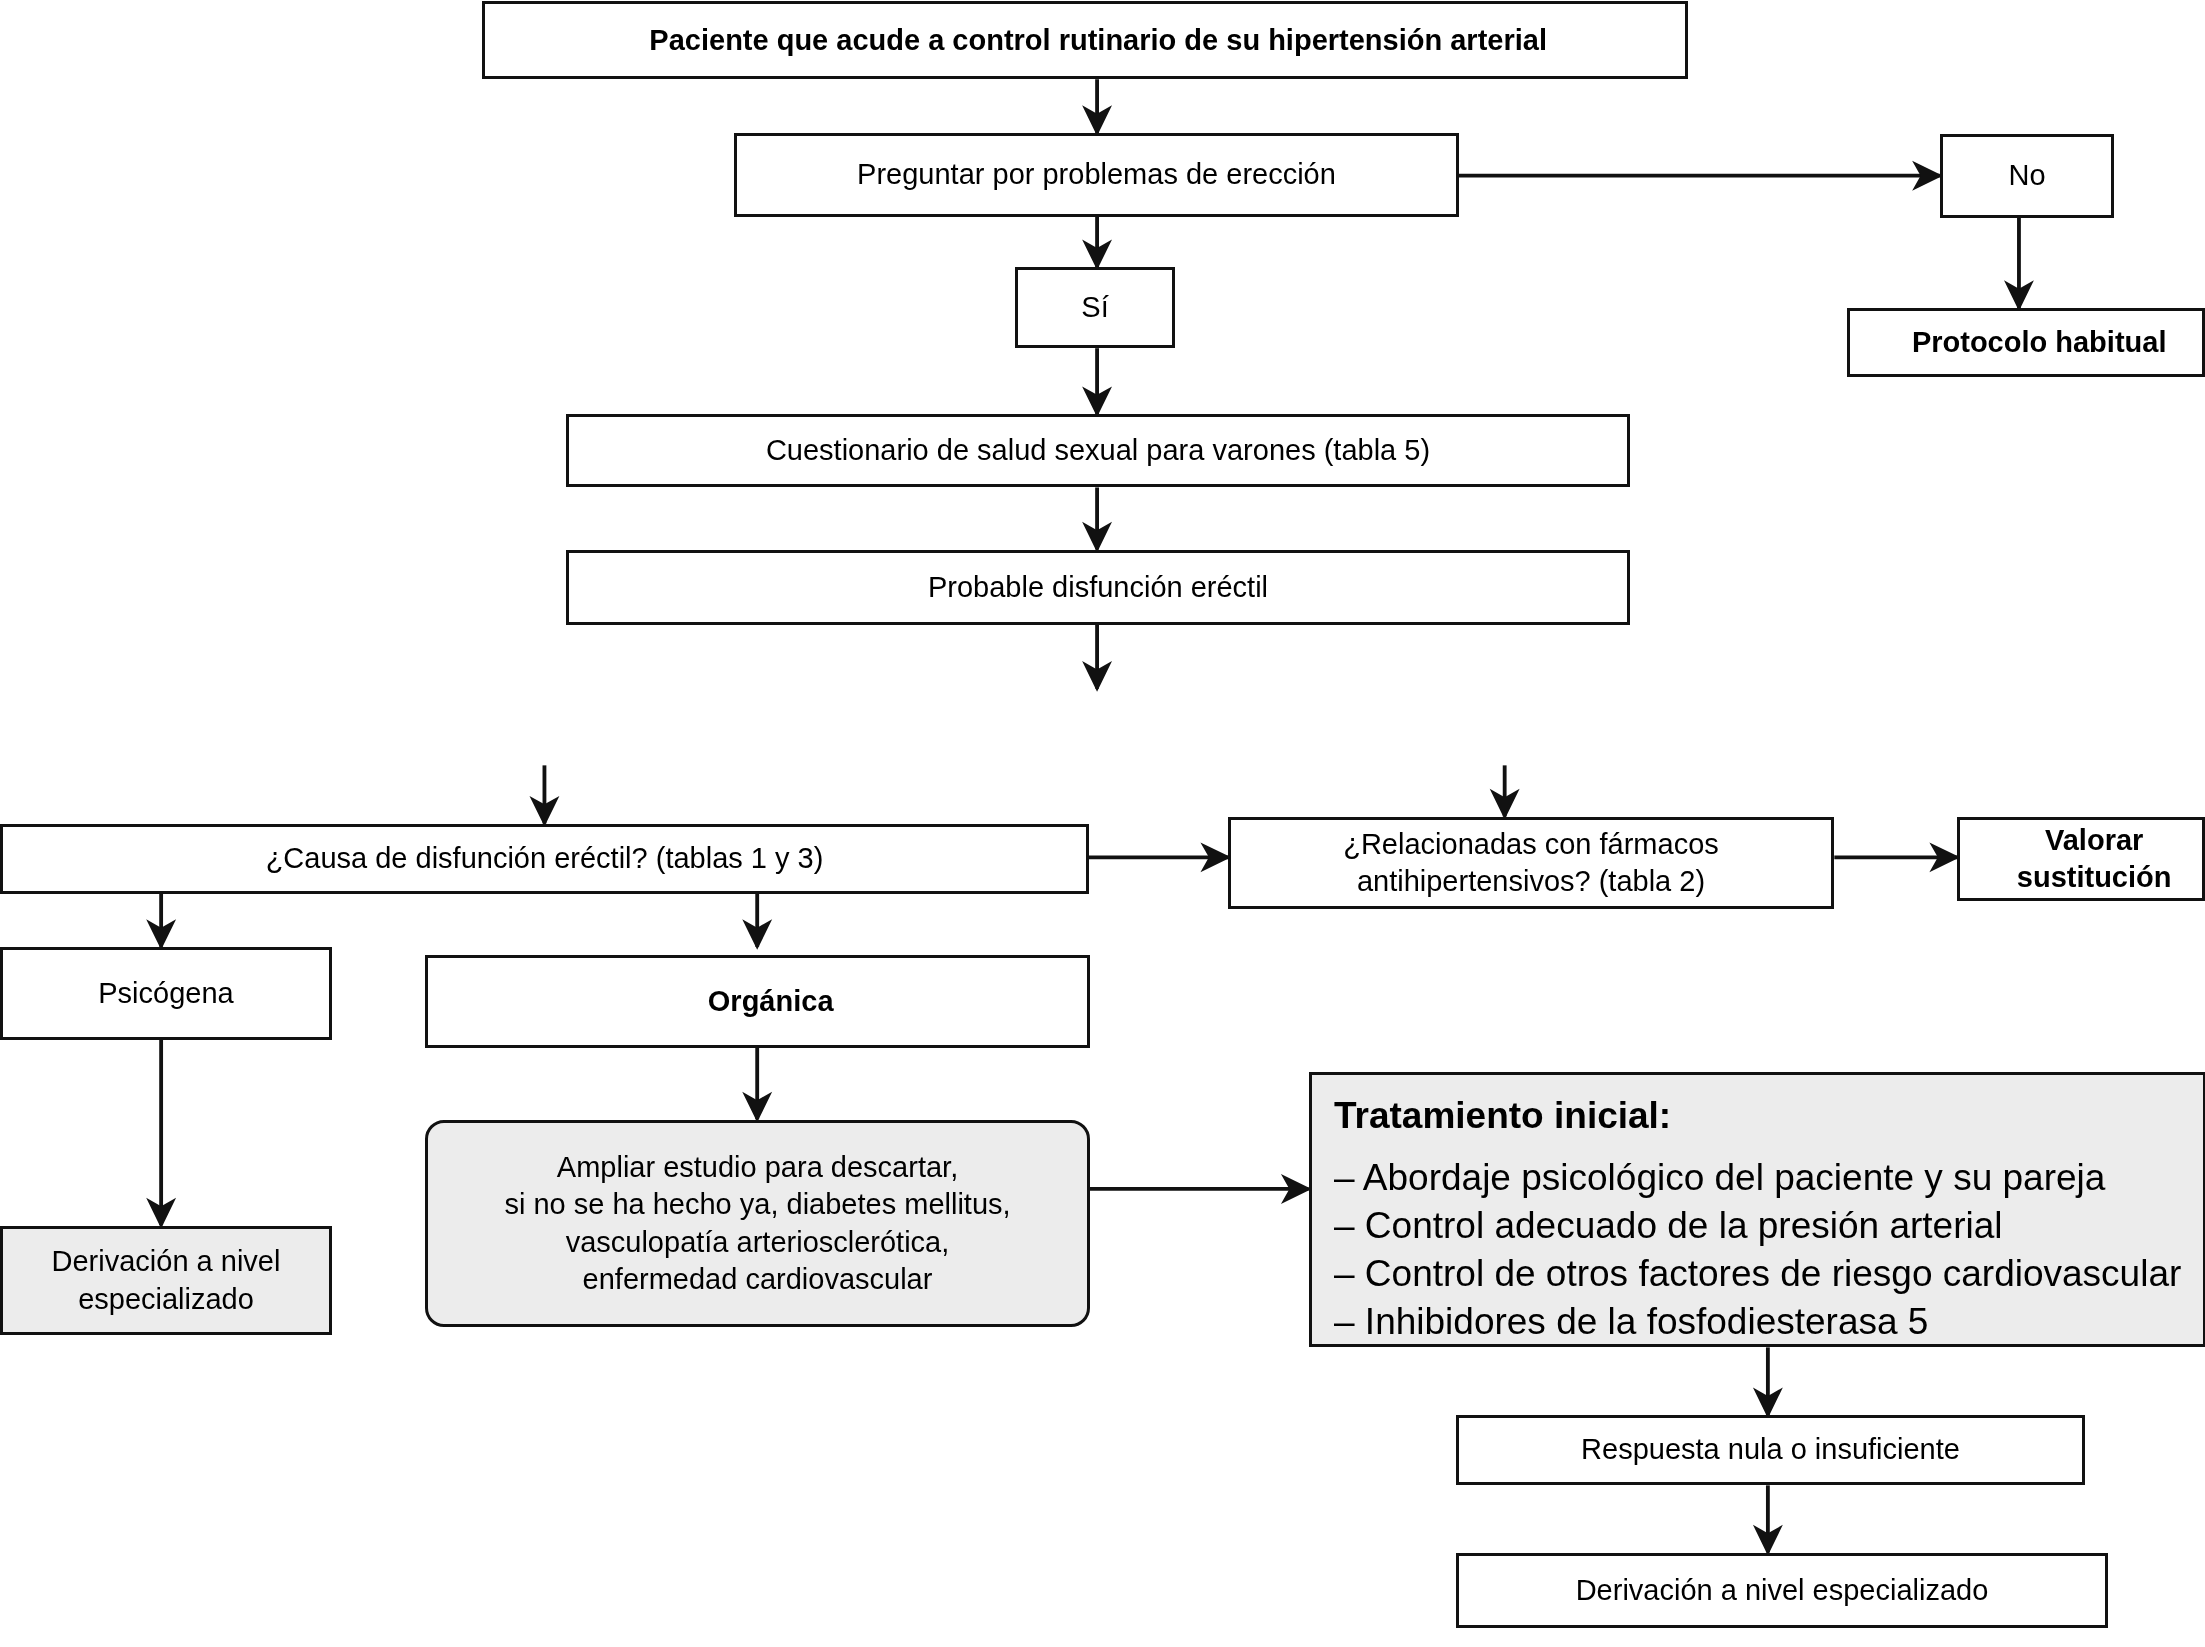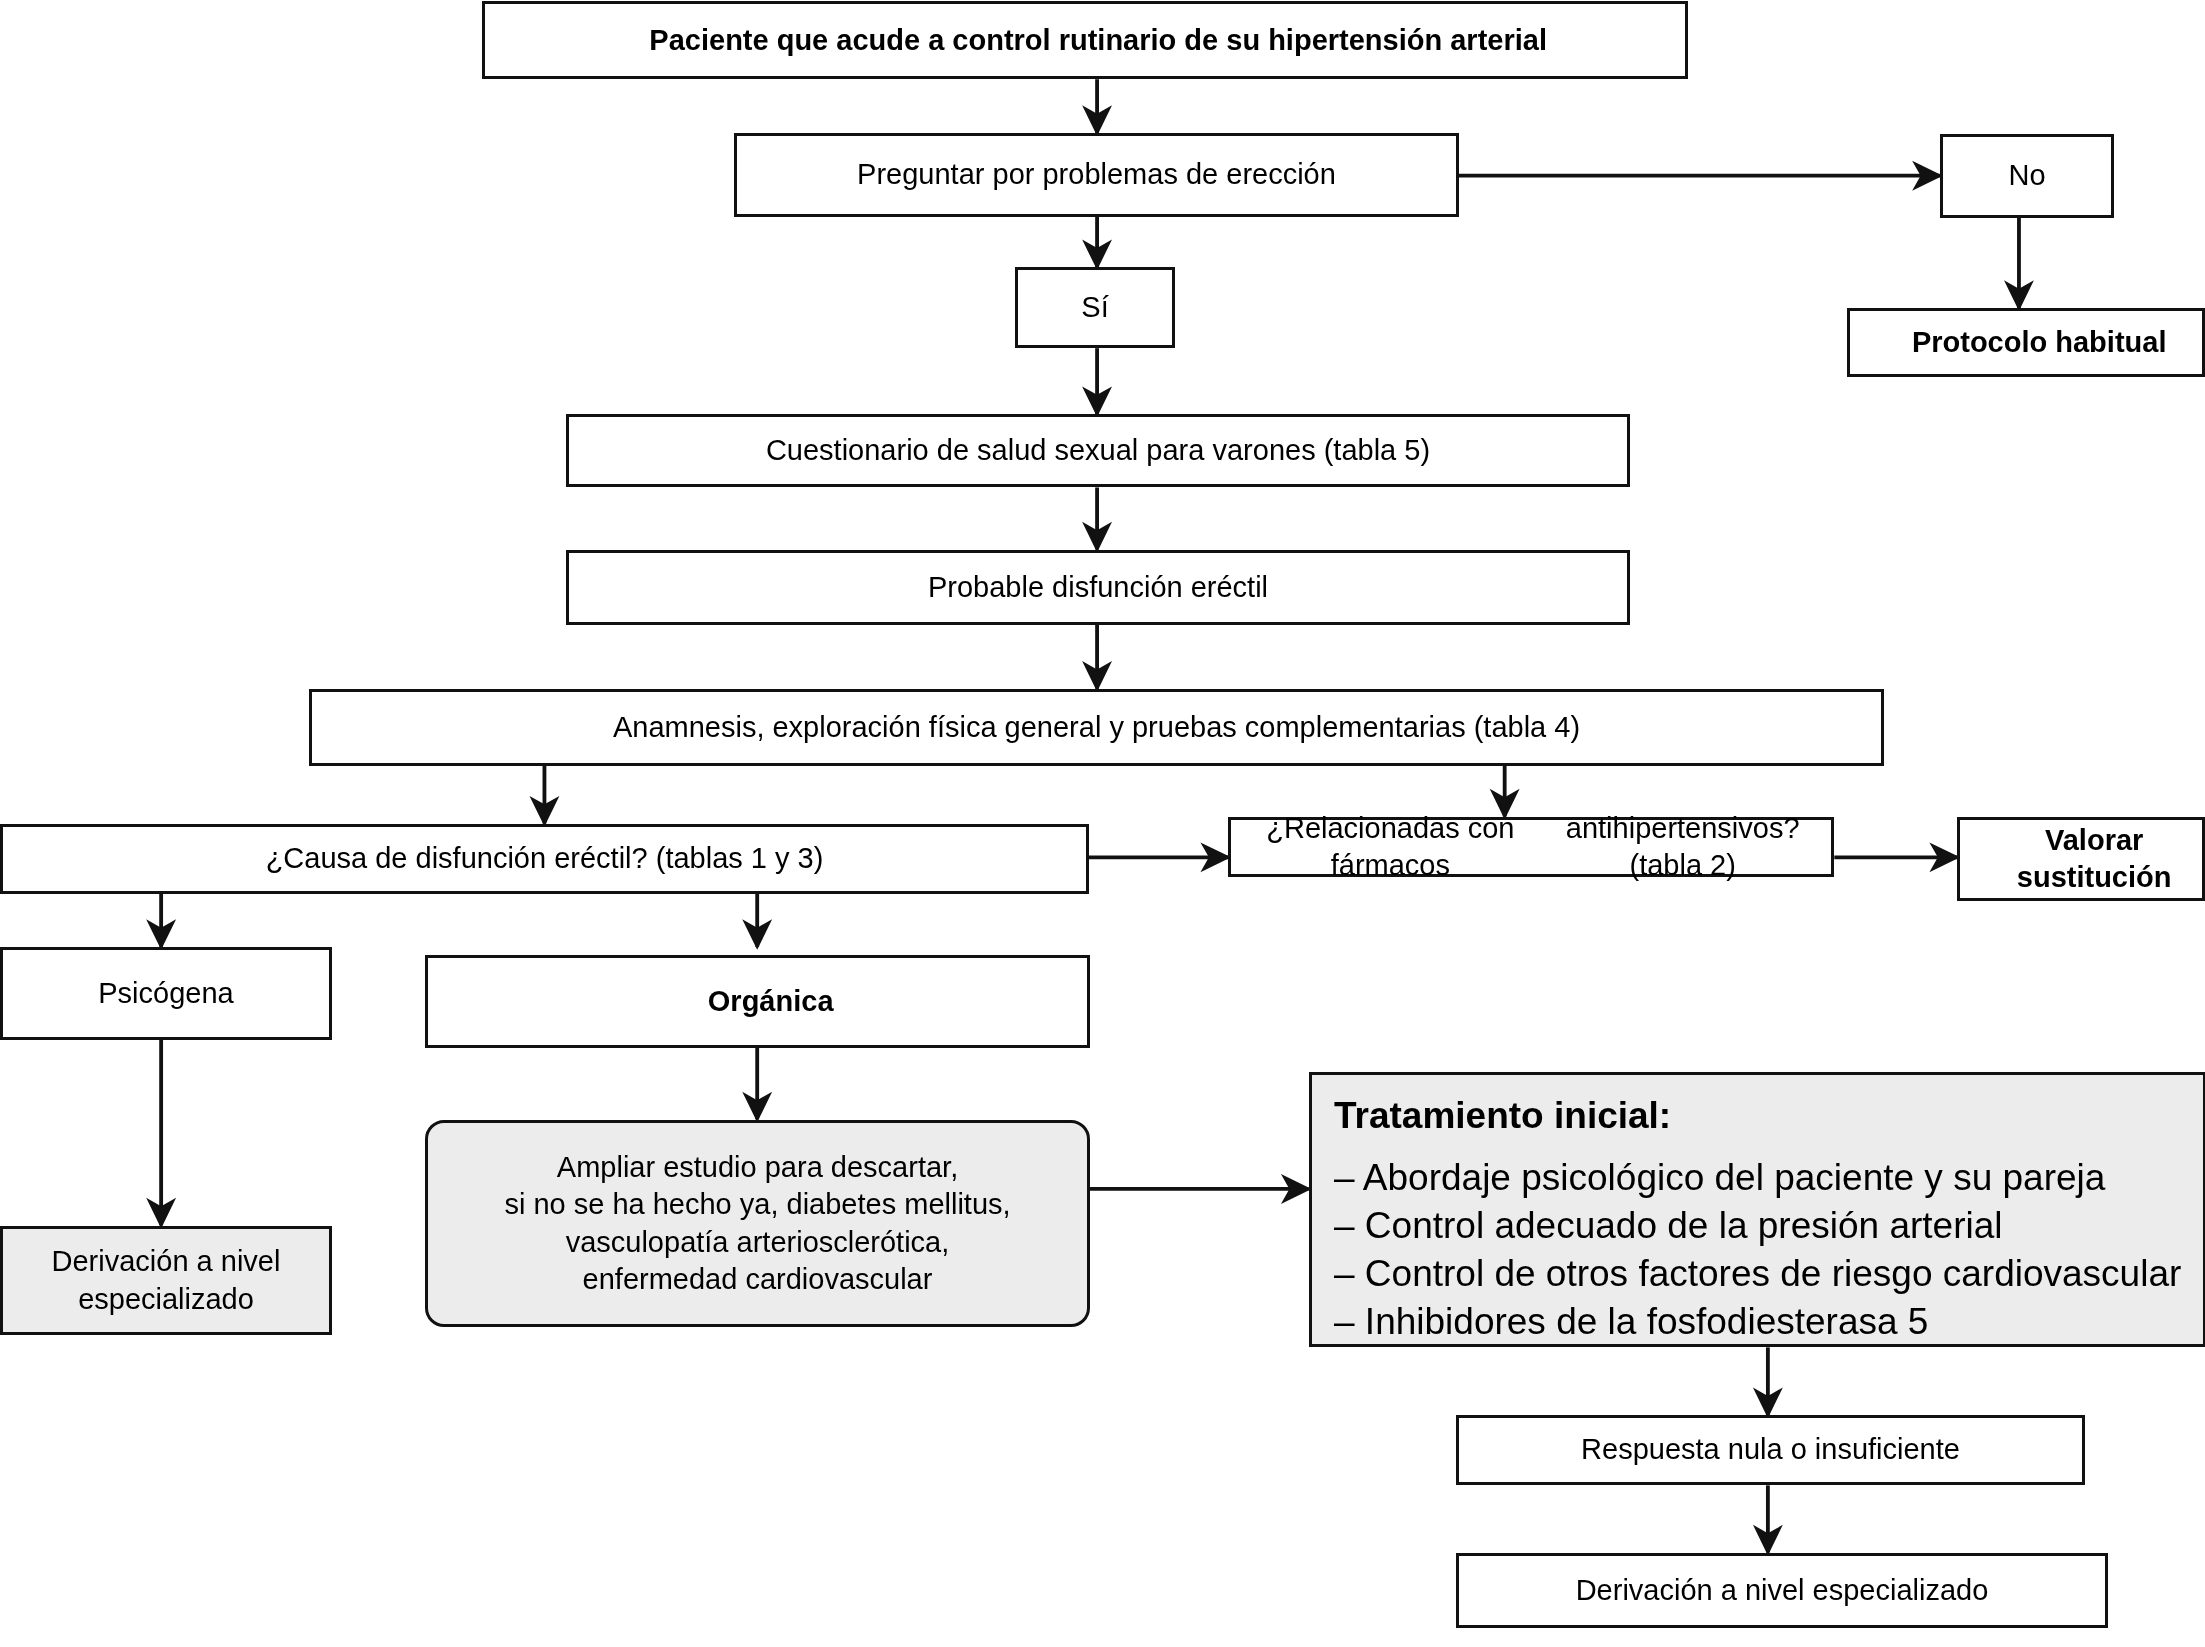--- a/index.html
+++ b/index.html
@@ -145,29 +145,26 @@
   </div>
 
   <div class="node" style="left:566px; top:414px; width:1064px; height:73px;">
     <span class="txt">Cuestionario de salud sexual para varones (tabla 5)</span>
   </div>
 
   <div class="node" style="left:566px; top:550px; width:1064px; height:75px;">
     <span class="txt">Probable disfunción eréctil</span>
   </div>
 
-  <div class="node" style="left:309px; top:689px; width:1575px; height:77px;">
-    <span class="txt">Anamnesis, exploración física general y pruebas complementarias (tabla 4)</span>
-  </div>
 
   <div class="node" style="left:0px; top:824px; width:1089px; height:70px;">
     <span class="txt">¿Causa de disfunción eréctil? (tablas 1 y 3)</span>
   </div>
 
-  <div class="node" style="left:1228px; top:817px; width:606px; height:60px; flex-direction:row;">
+  <div class="node" style="left:1228px; top:817px; width:606px; height:92px; flex-direction:column;">
     <span class="line">¿Relacionadas con fármacos</span>
     <span class="line">antihipertensivos? (tabla 2)</span>
   </div>
 
   <div class="node bold" style="left:1957px; top:817px; width:248px; height:84px; flex-direction:column;">
     <span class="line">Valorar</span>
     <span class="line">sustitución</span>
   </div>
 
   <div class="node" style="left:0px; top:947px; width:332px; height:93px;">

